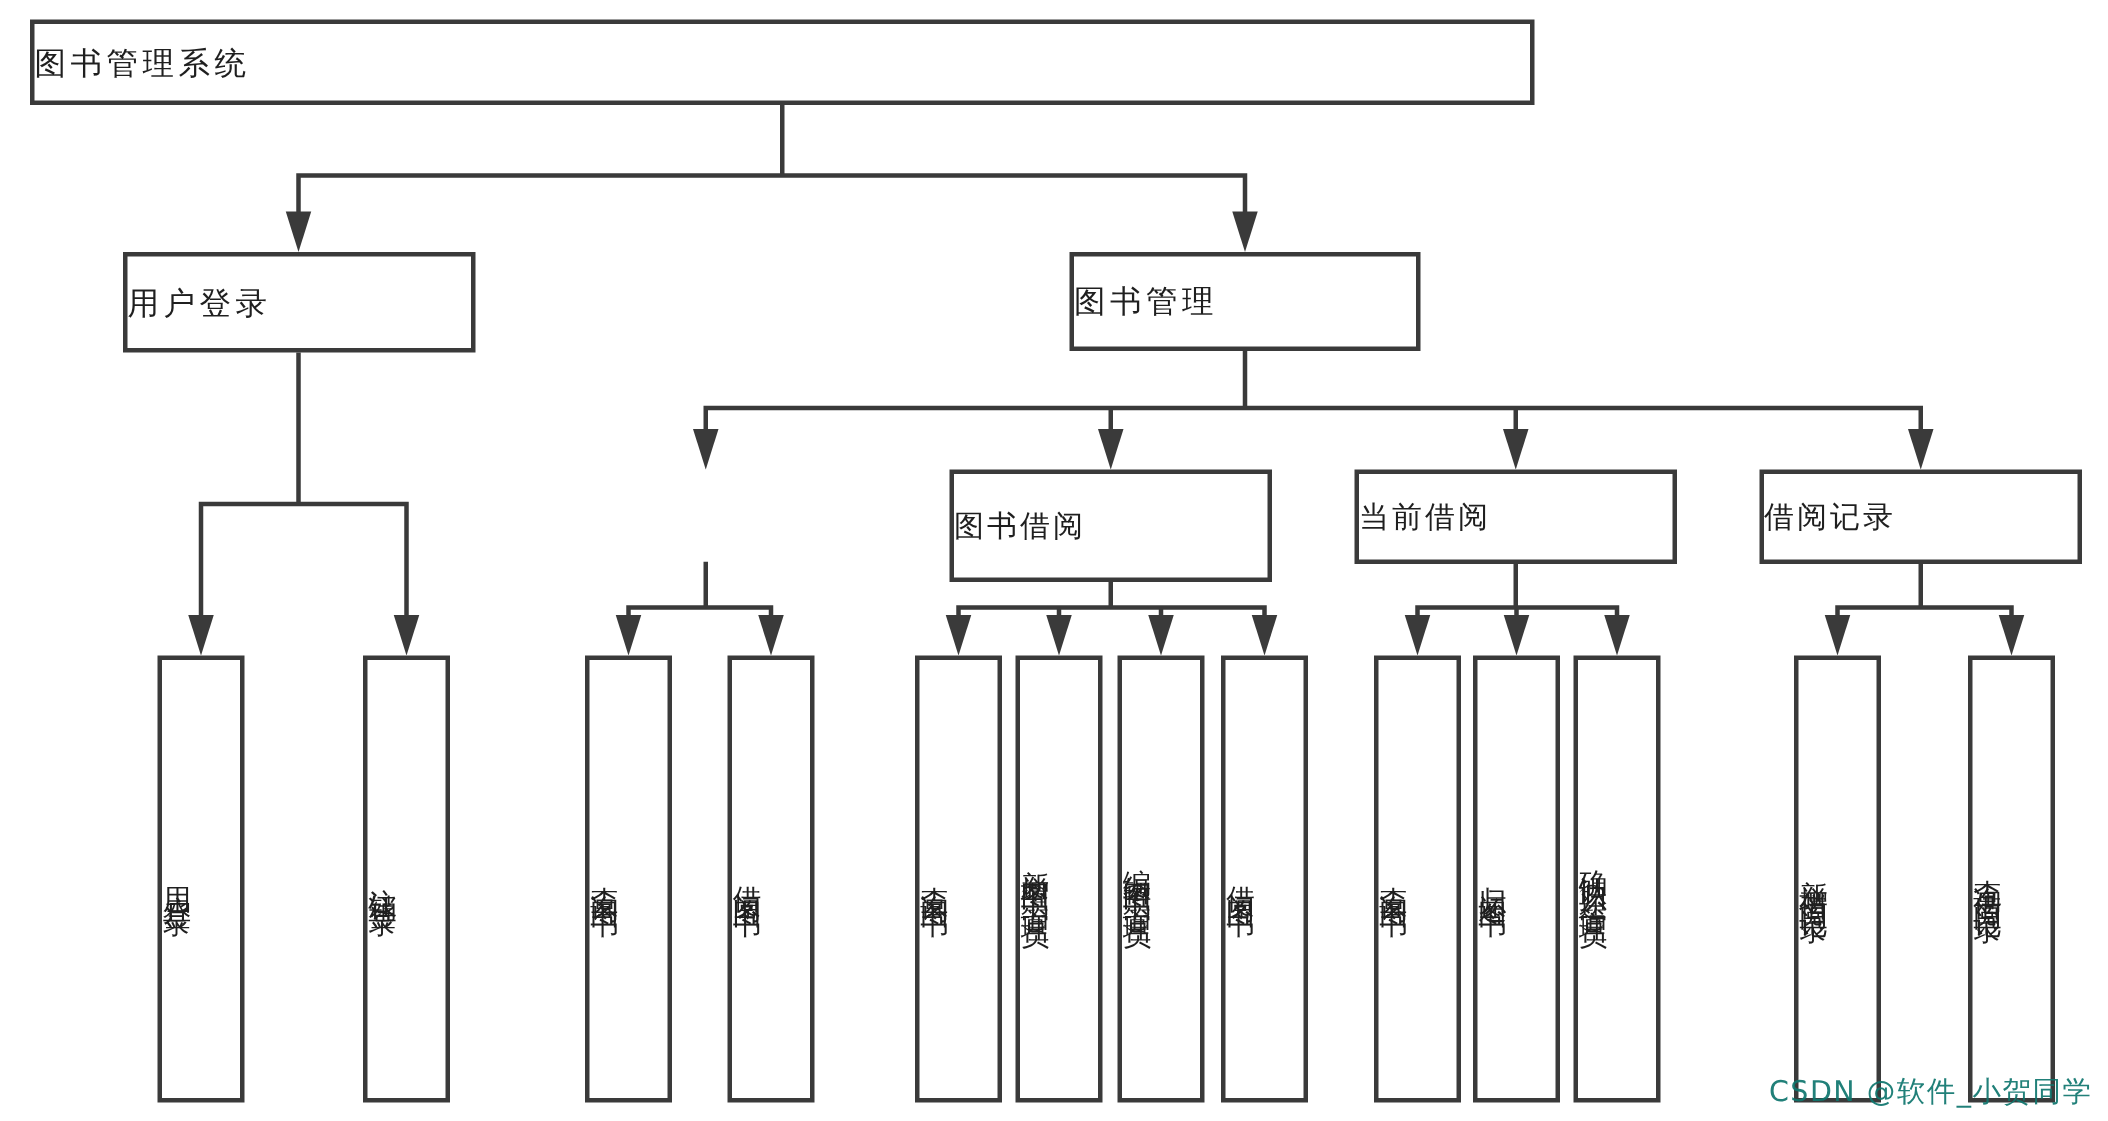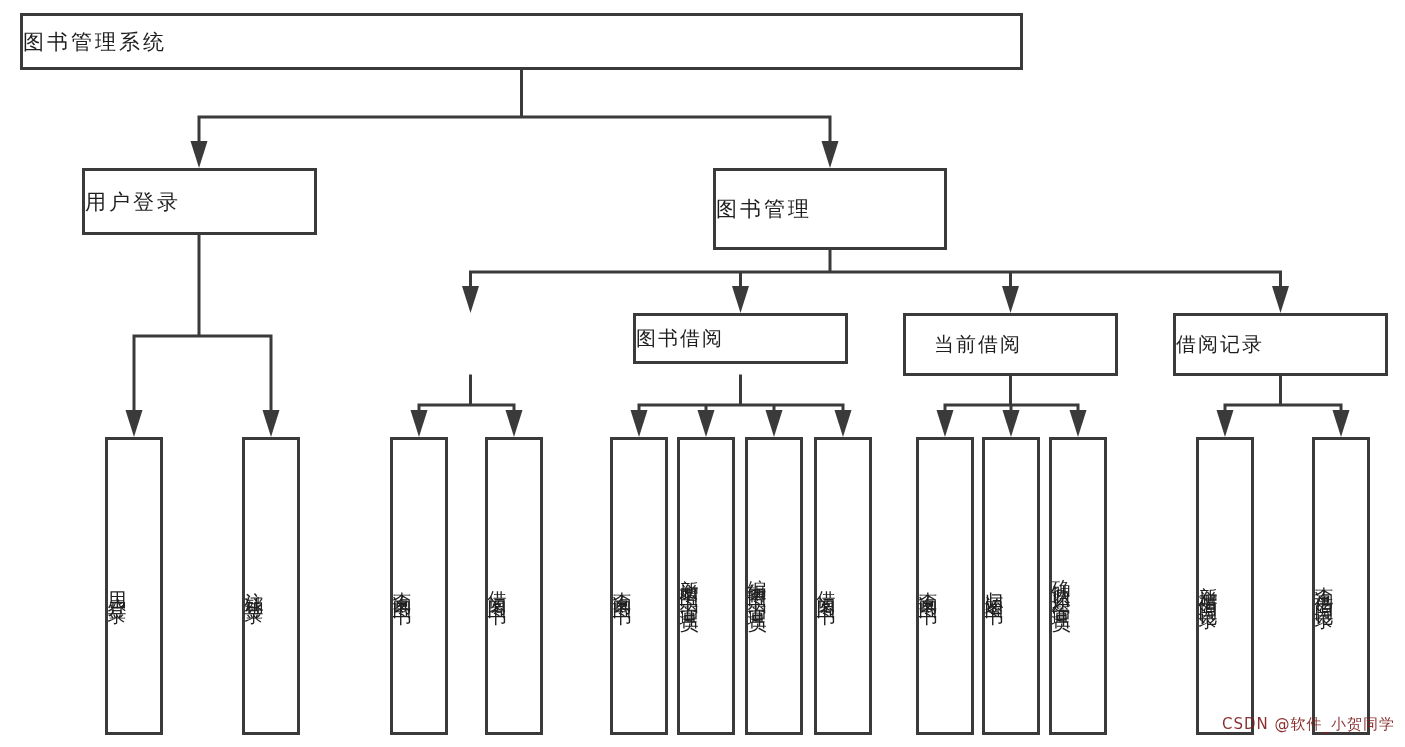--- a/index.html
+++ b/index.html
@@ -44,23 +44,23 @@
     text-orientation: mixed;
     font-size: 19px;
     line-height: 1;
     letter-spacing: 5px;
     white-space: normal;
   }
   #watermark {
     position: absolute;
     top: 715px;
     right: 10px;
-    font-size: 15px;
+    font-size: 19px;
     letter-spacing: 1px;
-    color: #7f1d1d;
+    color: #0f766e;
     opacity: 0.92;
     z-index: 5;
     white-space: nowrap;
   }
 </style>
 </head>
 <body>
 
 <div id="canvas">
 
@@ -97,28 +97,28 @@
     </g>
   </svg>
 
   <div class="node h1" style="left:20px; top:13px; width:1003px; height:57px;">
     <span class="lbl">图书管理系统</span>
   </div>
 
   <div class="node h2" style="left:82px; top:168px; width:235px; height:67px;">
     <span class="lbl">用户登录</span>
   </div>
-  <div class="node h2" style="left:713px; top:168px; width:234px; height:82px;">
+  <div class="node h2" style="left:713px; top:168px; width:234px; height:66px;">
     <span class="lbl">图书管理</span>
   </div>
 
-  <div class="node h3" style="left:633px; top:313px; width:215px; height:51px;">
+  <div class="node h3" style="left:633px; top:313px; width:215px; height:75px;">
     <span class="lbl">图书借阅</span>
   </div>
-  <div class="node h3" style="left:903px; top:313px; width:215px; height:63px;padding-left:28px;">
+  <div class="node h3" style="left:903px; top:313px; width:215px; height:63px;">
     <span class="lbl">当前借阅</span>
   </div>
   <div class="node h3" style="left:1173px; top:313px; width:215px; height:63px;">
     <span class="lbl">借阅记录</span>
   </div>
 
   <div class="node vnode" style="left:105px; top:437px; width:58px; height:298px;">
     <span class="lbl">用户登录</span>
   </div>
   <div class="node vnode" style="left:242px; top:437px; width:58px; height:298px;">

